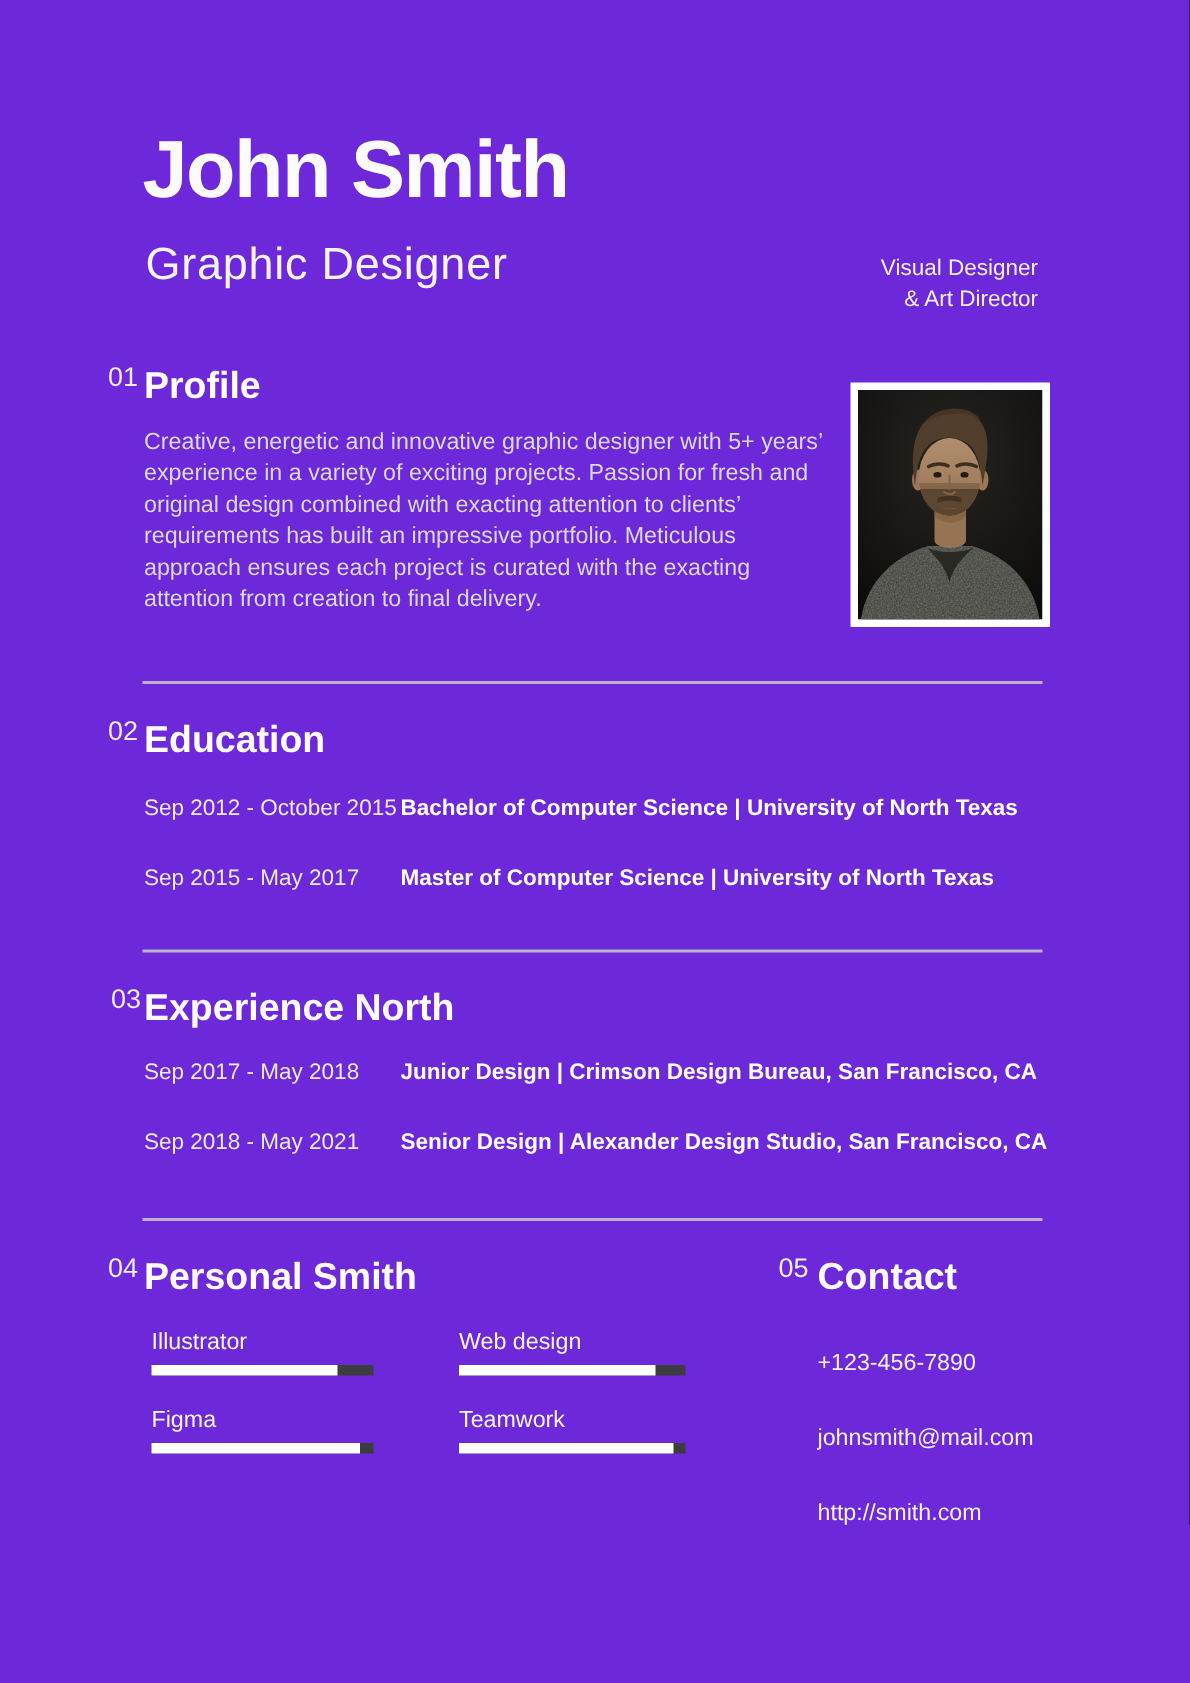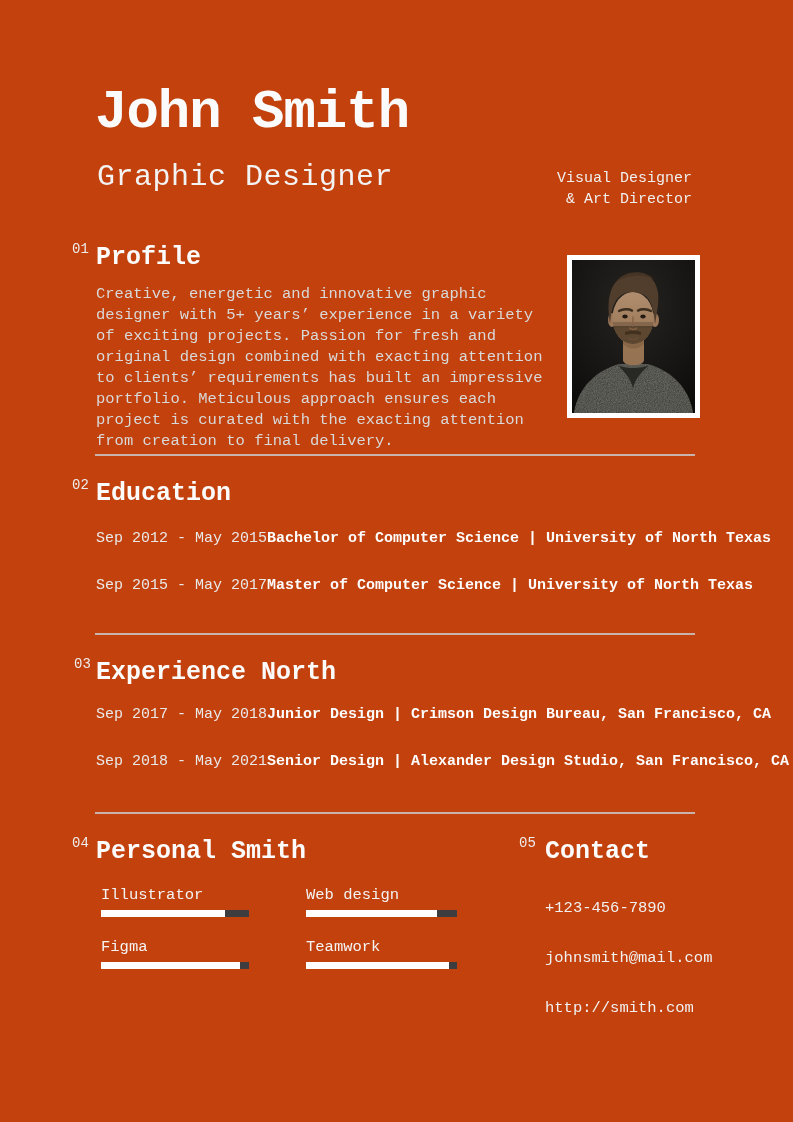--- a/index.html
+++ b/index.html
@@ -1,22 +1,22 @@
 <!DOCTYPE html>
 <html><head>
 <meta charset="utf-8">
 <style>
   * { margin:0; padding:0; box-sizing:border-box; }
   html,body { background:#141415; }
   .page {
     position:relative;
     width:793px; height:1122px;
     margin:0 auto;
-    background:#c2410c;
-    font-family:Liberation Mono, monospace;
+    background:#6d28d9;
+    font-family:Liberation Sans, sans-serif;
     color:#ffffff;
     overflow:hidden;
   }
 
   
   .name {
     position:absolute; left:95px; top:82px;
     font-size:54px; font-weight:700; letter-spacing:-1px;
     color:#fbfbfb; white-space:nowrap;
   }
@@ -26,21 +26,21 @@
     color:#f3f3f3; white-space:nowrap;
   }
   .tagline {
     position:absolute; right:101px; top:168px;
     text-align:right; font-size:15px; line-height:21px;
     font-weight:400; color:#f0f0f0;
   }
 
   
   .sec-num {
-    position:absolute; font-size:14px; font-weight:400; color:#ededed;
+    position:absolute; font-size:18px; font-weight:400; color:#ededed;
   }
   .sec-title {
     position:absolute; font-size:25px; font-weight:700; color:#fcfcfc;
     white-space:nowrap;
   }
 
   
   .profile-body {
     position:absolute; left:96px; top:284px; width:456px;
     font-size:15.5px; line-height:21px; font-weight:400;
@@ -174,21 +174,21 @@
   </div>
 
   <div class="divider d1"></div>
   <div class="divider d2"></div>
   <div class="divider d3"></div>
 
   <span class="sec-num" style="left:72px; top:477px;">02</span>
   <h2 class="sec-title" style="left:96px; top:479px;">Education</h2>
   <div class="rows edu">
     <div class="trow">
-      <span class="date">Sep 2012 - May 2015</span>
+      <span class="date">Sep 2012 - October 2015</span>
       <span class="desc">Bachelor of Computer Science | University of North Texas</span>
     </div>
     <div class="trow">
       <span class="date">Sep 2015 - May 2017</span>
       <span class="desc">Master of Computer Science | University of North Texas</span>
     </div>
   </div>
 
   <span class="sec-num" style="left:74px; top:656px;">03</span>
   <h2 class="sec-title" style="left:96px; top:658px;">Experience North</h2>

